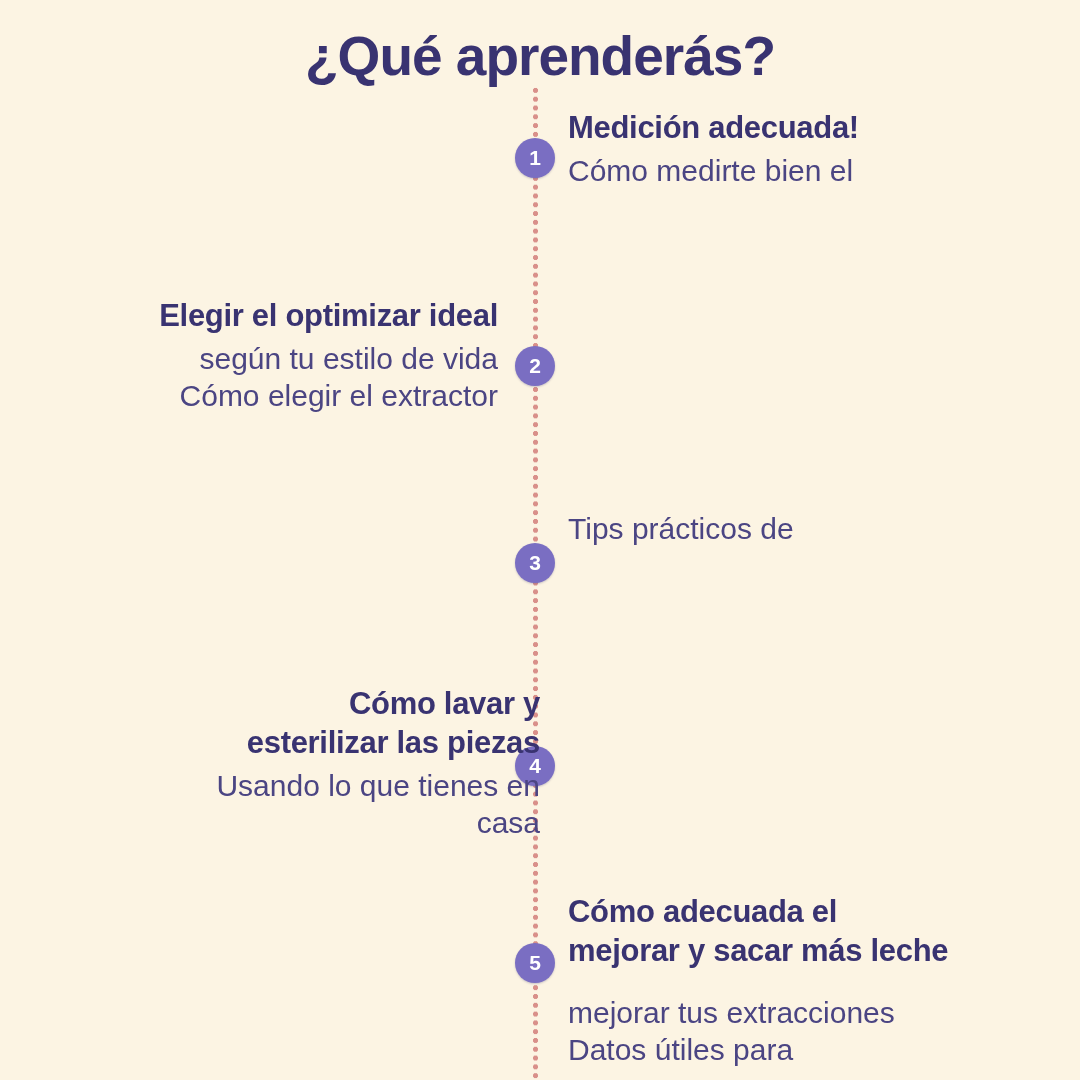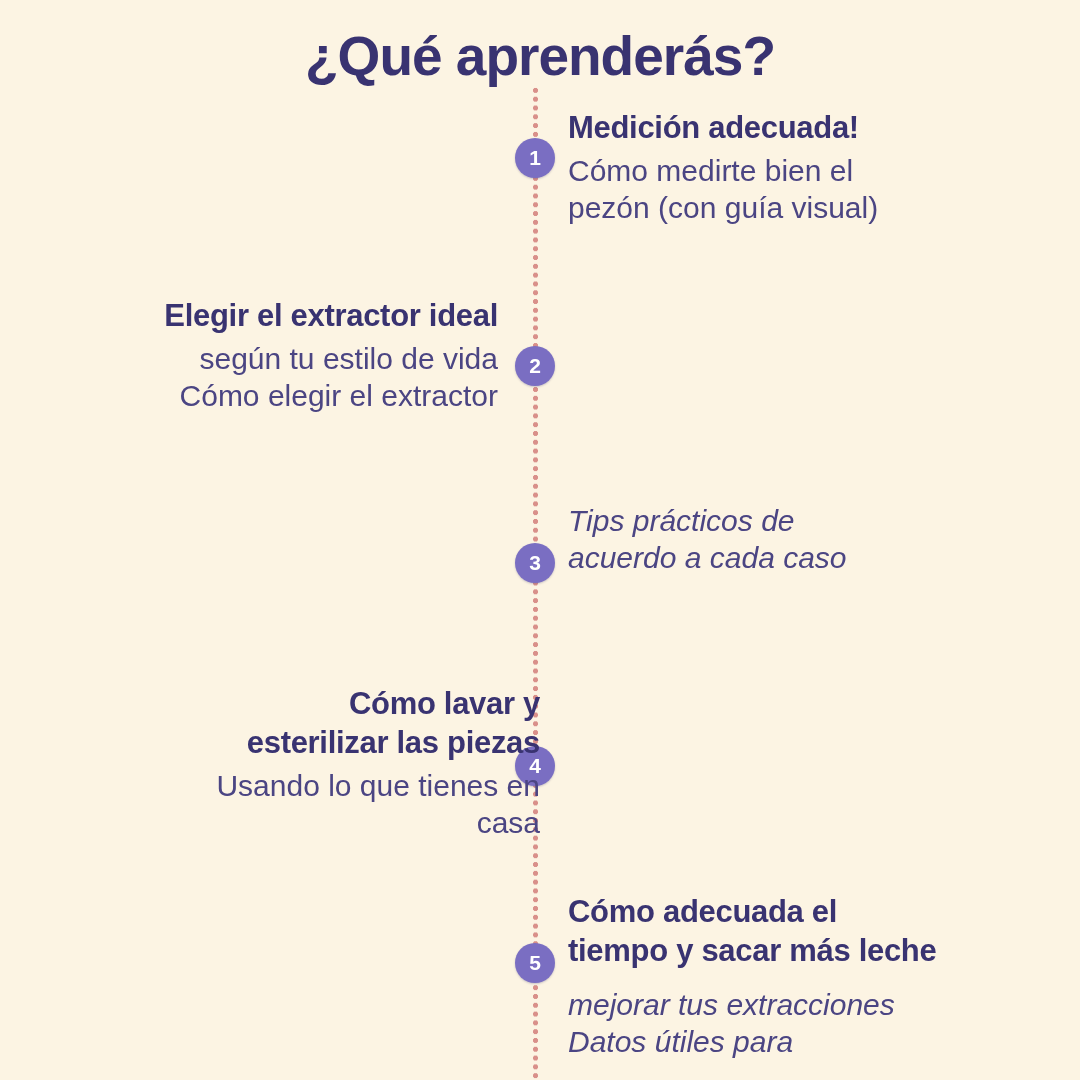--- a/index.html
+++ b/index.html
@@ -69,21 +69,21 @@
     letter-spacing:-0.3px;
   }
   .item-body{
     font-size:30px;
     font-weight:400;
     line-height:37px;
     color:var(--body);
     margin-top:5px;
   }
   .item--3 .item-body,
-  .item--5 .item-body{margin-top:16px;font-style:italic;}
+  .item--5 .item-body{margin-top:24px;}
   .line{display:block;}
 </style>
 </head>
 <body>
 
 <div class="poster">
 
   <h1 class="title">¿Qué aprenderás?</h1>
 
   <div class="dotline"></div>
@@ -103,55 +103,53 @@
   <div class="node node--5">
     <span>5</span>
   </div>
 
   <div class="item item--1">
     <div class="item-heading">
       <span class="line">Medición adecuada!</span>
     </div>
     <div class="item-body">
       <span class="line">Cómo medirte bien el</span>
-      <span class="line">pezón (con guía visual)</span>
     </div>
   </div>
 
   <div class="item item--2">
     <div class="item-heading">
-      <span class="line">Elegir el extractor ideal</span>
+      <span class="line">Elegir el optimizar ideal</span>
     </div>
     <div class="item-body">
       <span class="line">según tu estilo de vida</span>
       <span class="line">Cómo elegir el extractor</span>
     </div>
   </div>
 
   <div class="item item--3">
     <div class="item-body">
       <span class="line">Tips prácticos de</span>
-      <span class="line">acuerdo a cada caso</span>
     </div>
   </div>
 
   <div class="item item--4">
     <div class="item-heading">
       <span class="line">Cómo lavar y</span>
       <span class="line">esterilizar las piezas</span>
     </div>
     <div class="item-body">
       <span class="line">Usando lo que tienes en casa</span>
     </div>
   </div>
 
   <div class="item item--5">
     <div class="item-heading">
       <span class="line">Cómo adecuada el</span>
-      <span class="line">tiempo y sacar más leche</span>
+      <span class="line">mejorar y sacar más leche</span>
     </div>
     <div class="item-body">
       <span class="line">mejorar tus extracciones</span>
       <span class="line">Datos útiles para</span>
     </div>
   </div>
 
 </div>
 
 </body></html>

